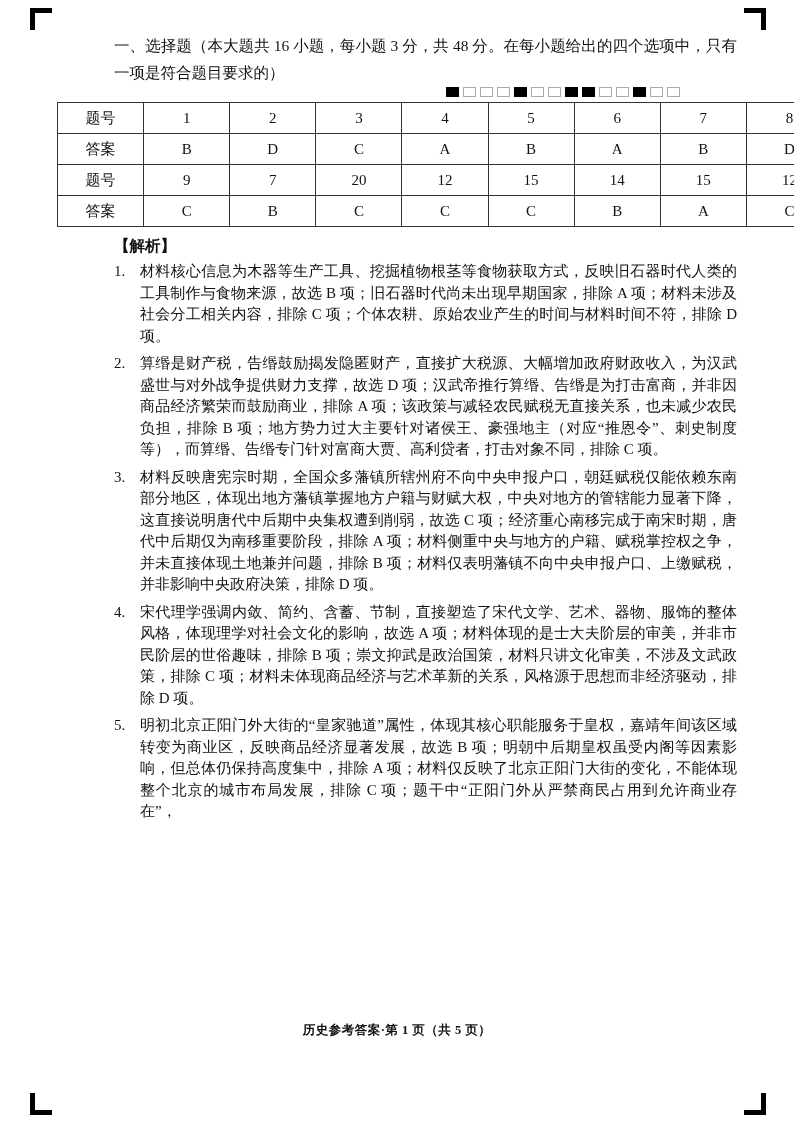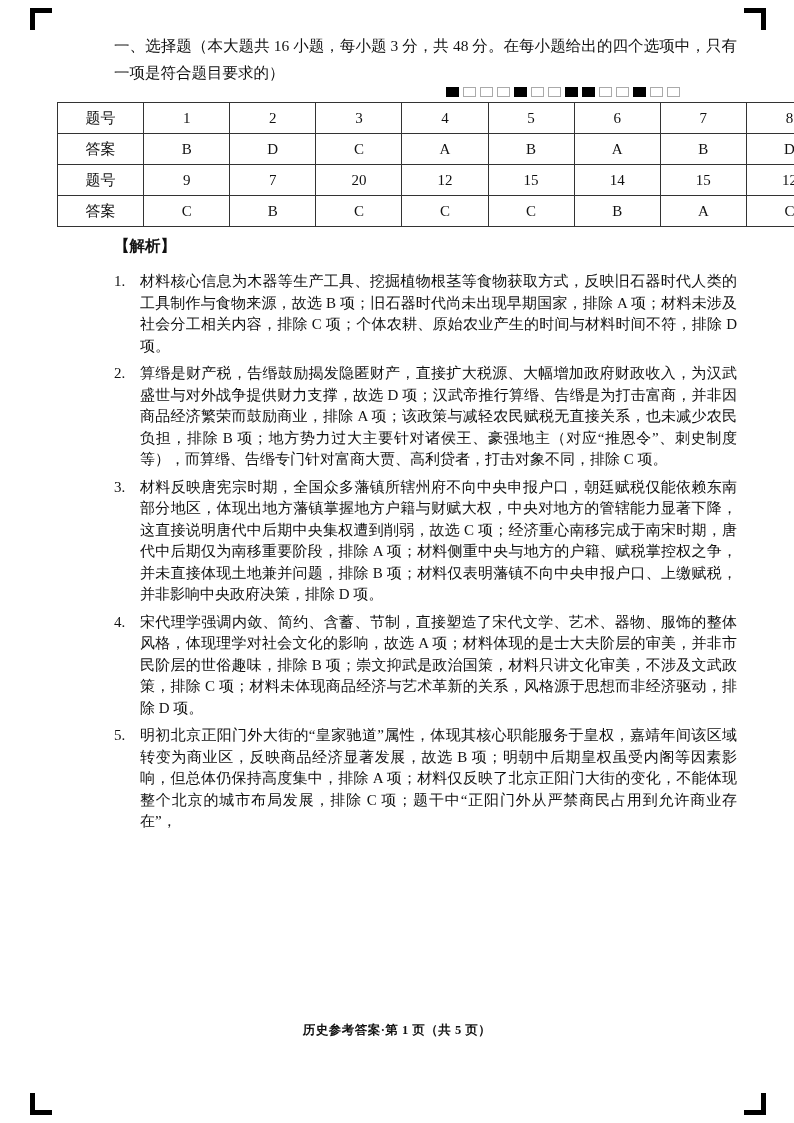--- a/index.html
+++ b/index.html
@@ -52,21 +52,21 @@
   table.answers td {
     border: 1px solid #333333;
     height: 31px;
     text-align: center;
     vertical-align: middle;
     font-size: 15px;
     padding: 0;
   }
 
   .analysis-label {
-    margin: 9px 57px 14px 114px;
+    margin: 9px 57px 4px 114px;
     font-size: 15.5px;
     font-weight: 700;
   }
 
   .analysis-item {
     display: flex;
     margin: 3px 57px 6px 114px;
     font-size: 15px;
     line-height: 21.5px;
   }

